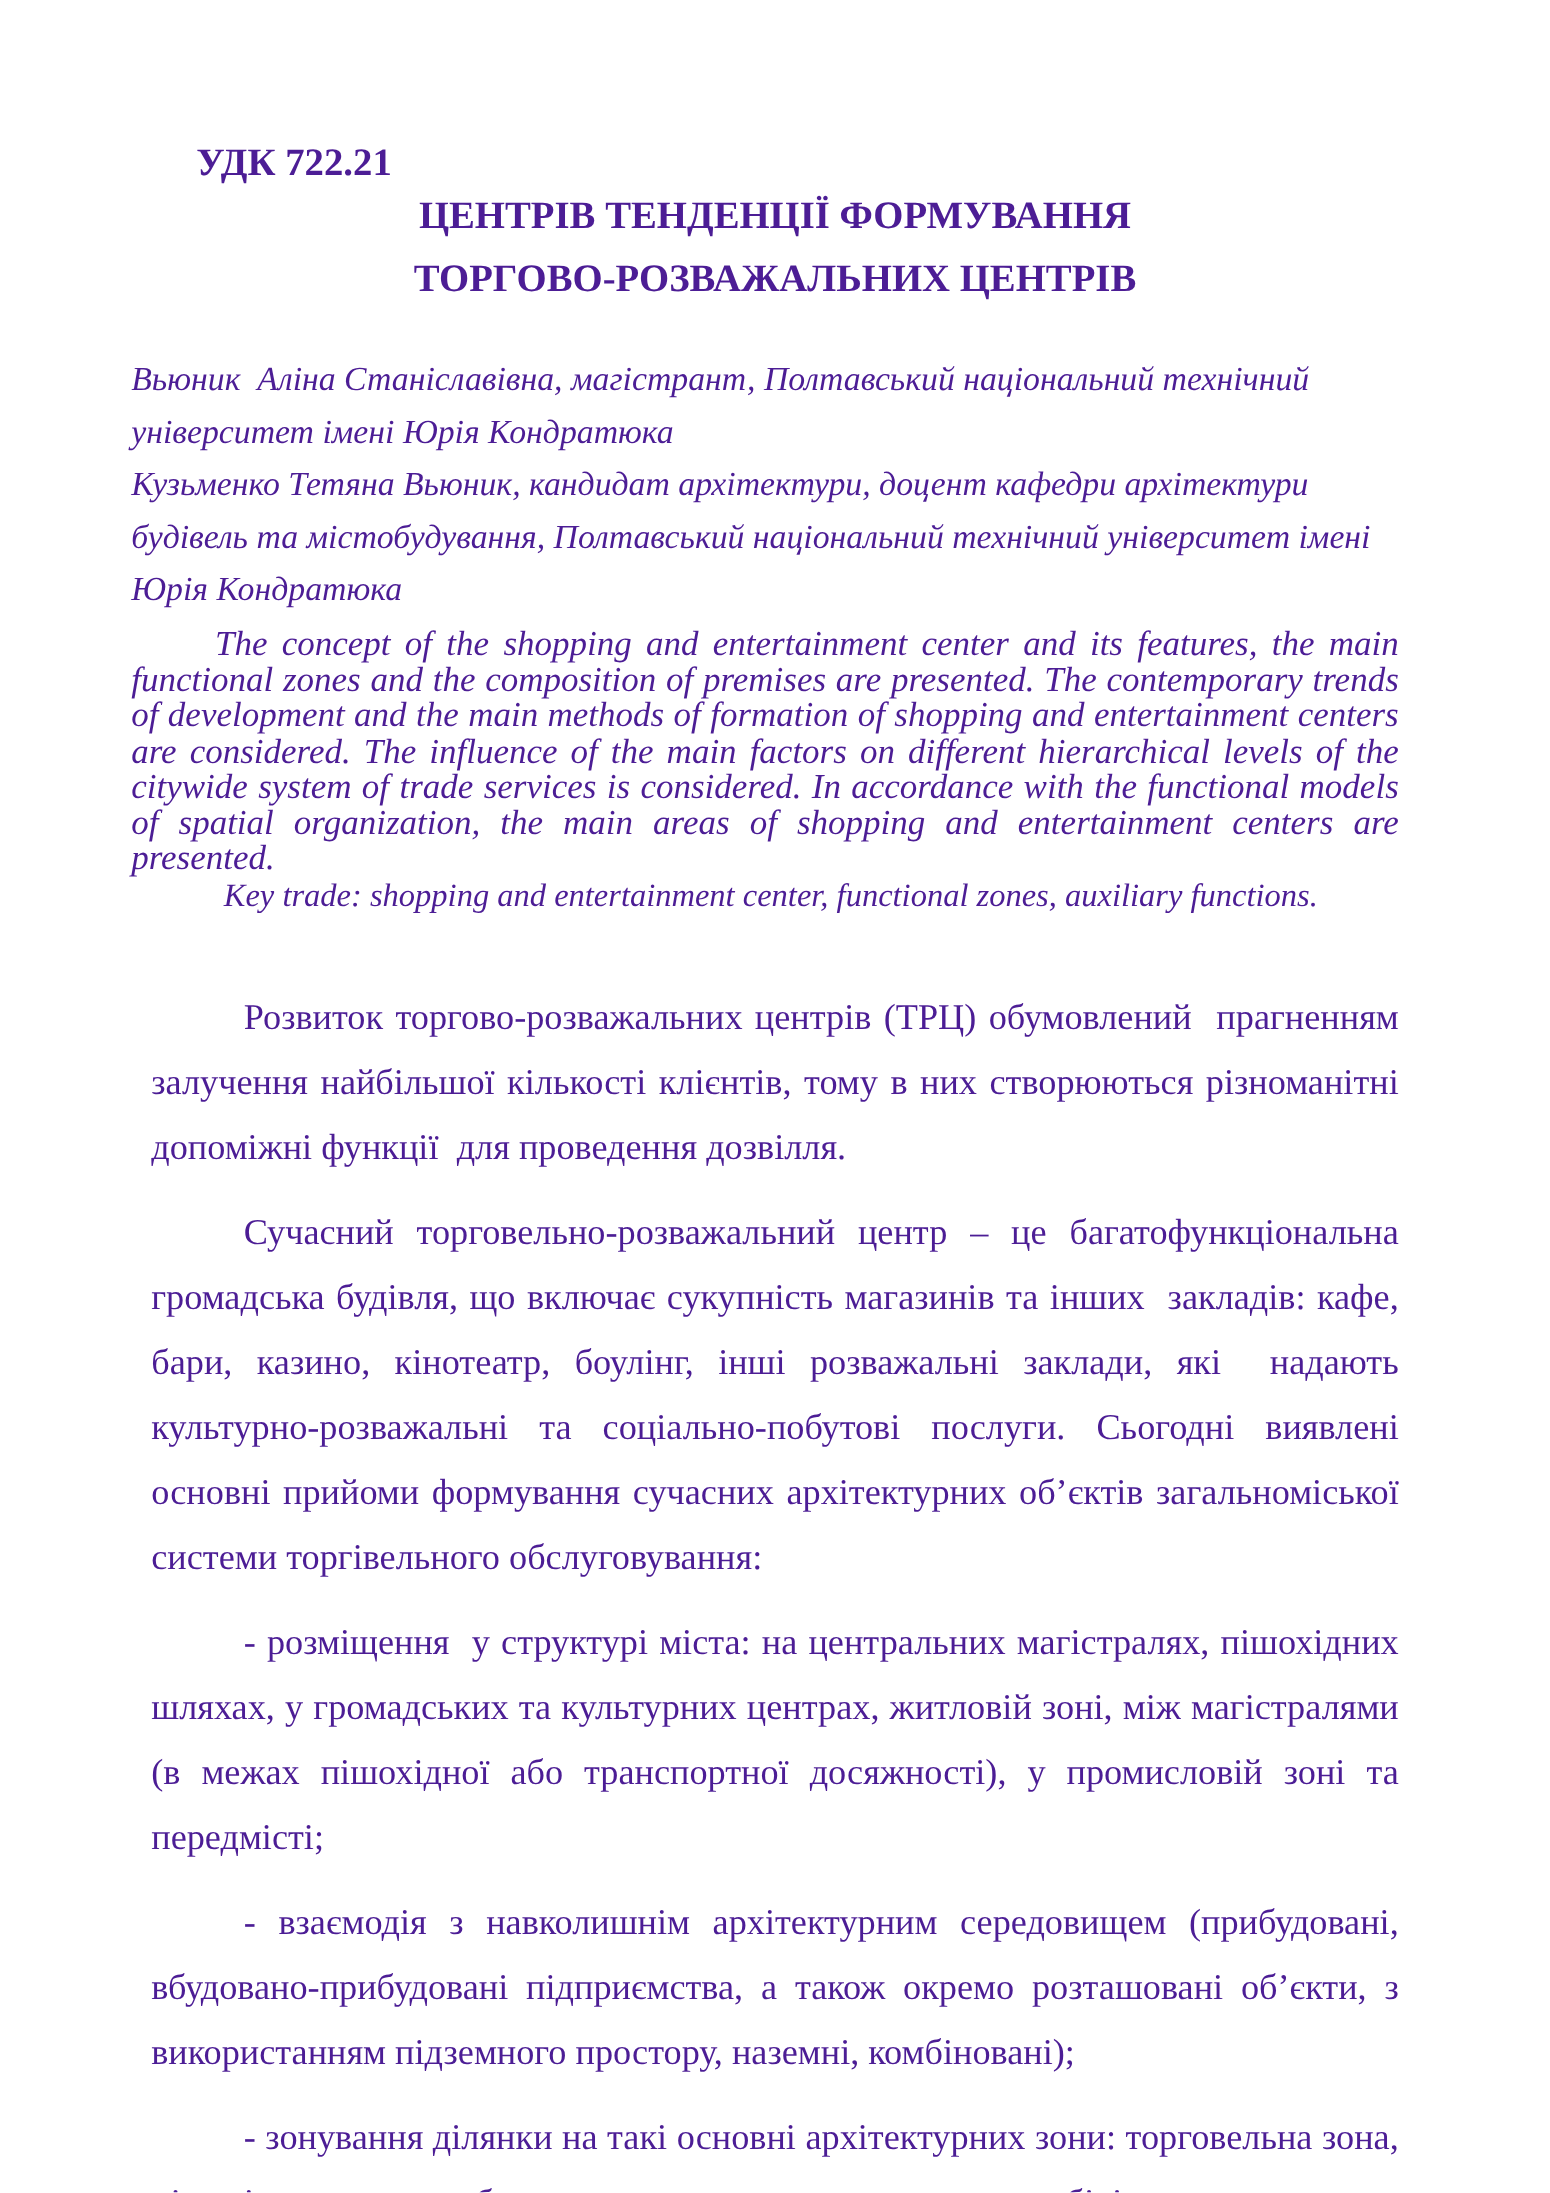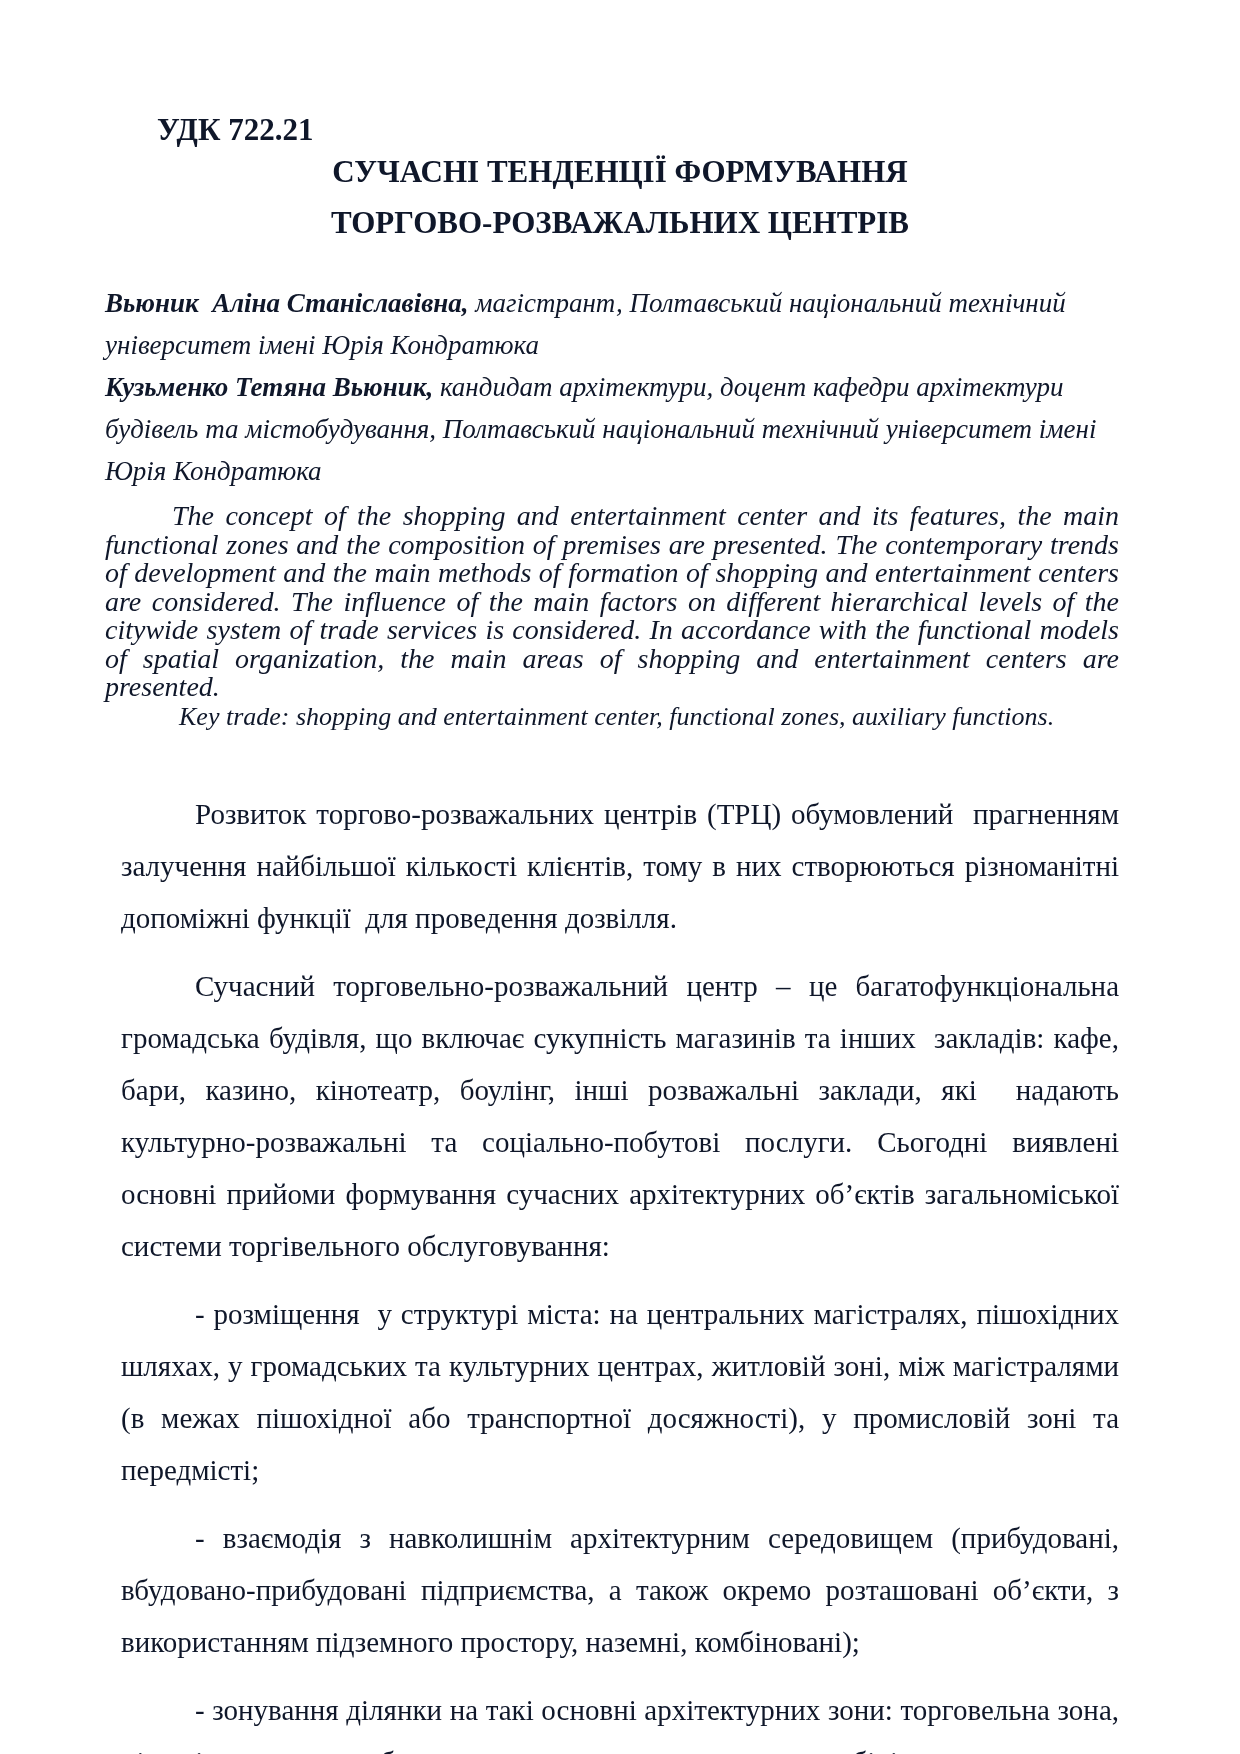--- a/index.html
+++ b/index.html
@@ -5,21 +5,21 @@
     html, body {
       margin: 0;
       padding: 0;
       background: #ffffff;
     }
     .page {
       position: relative;
       width: 1240px;
       height: 1754px;
       background: #ffffff;
-      color: #0f172a;
+      color: #4c1d95;
       font-family: "Liberation Serif", "DejaVu Serif", serif;
       overflow: hidden;
     }
     .content {
       position: absolute;
       left: 105px;
       top: 0;
       width: 1030px;
       height: 100%;
     }
@@ -46,21 +46,21 @@
       position: absolute;
       left: 0;
       right: 0;
       top: 282px;
       font-style: italic;
       font-size: 27px;
       line-height: 42px;
       text-align: left;
     }
     .author { margin: 0; }
-    .author .author-name { font-weight: bold; }
+    .author .author-name { font-weight: normal; }
     .abstract {
       position: absolute;
       left: 0;
       right: 16px;
       top: 502px;
       font-style: italic;
       font-size: 28px;
       line-height: 28.5px;
       text-align: justify;
       text-indent: 67px;
@@ -91,21 +91,21 @@
   </style>
 </head>
 <body>
 
 <div class="page">
   <div class="content">
 
     <div class="udc">УДК 722.21</div>
 
     <div class="title">
-      <div>СУЧАСНІ ТЕНДЕНЦІЇ ФОРМУВАННЯ</div>
+      <div>ЦЕНТРІВ ТЕНДЕНЦІЇ ФОРМУВАННЯ</div>
       <div>ТОРГОВО-РОЗВАЖАЛЬНИХ ЦЕНТРІВ</div>
     </div>
 
     <div class="authors">
       <p class="author"><span class="author-name">Вьюник&nbsp; Аліна Станіславівна,</span><span> магістрант, Полтавський національний технічний університет імені Юрія Кондратюка</span></p>
       <p class="author"><span class="author-name">Кузьменко Тетяна Вьюник,</span><span> кандидат архітектури, доцент кафедри архітектури будівель та містобудування, Полтавський національний технічний університет імені Юрія Кондратюка</span></p>
     </div>
 
     <div class="abstract">The concept of the shopping and entertainment center and its features, the main functional zones and the composition of premises are presented. The contemporary trends of development and the main methods of formation of shopping and entertainment centers are considered. The influence of the main factors on different hierarchical levels of the citywide system of trade services is considered. In accordance with the functional models of spatial organization, the main areas of shopping and entertainment centers are presented.</div>
 

